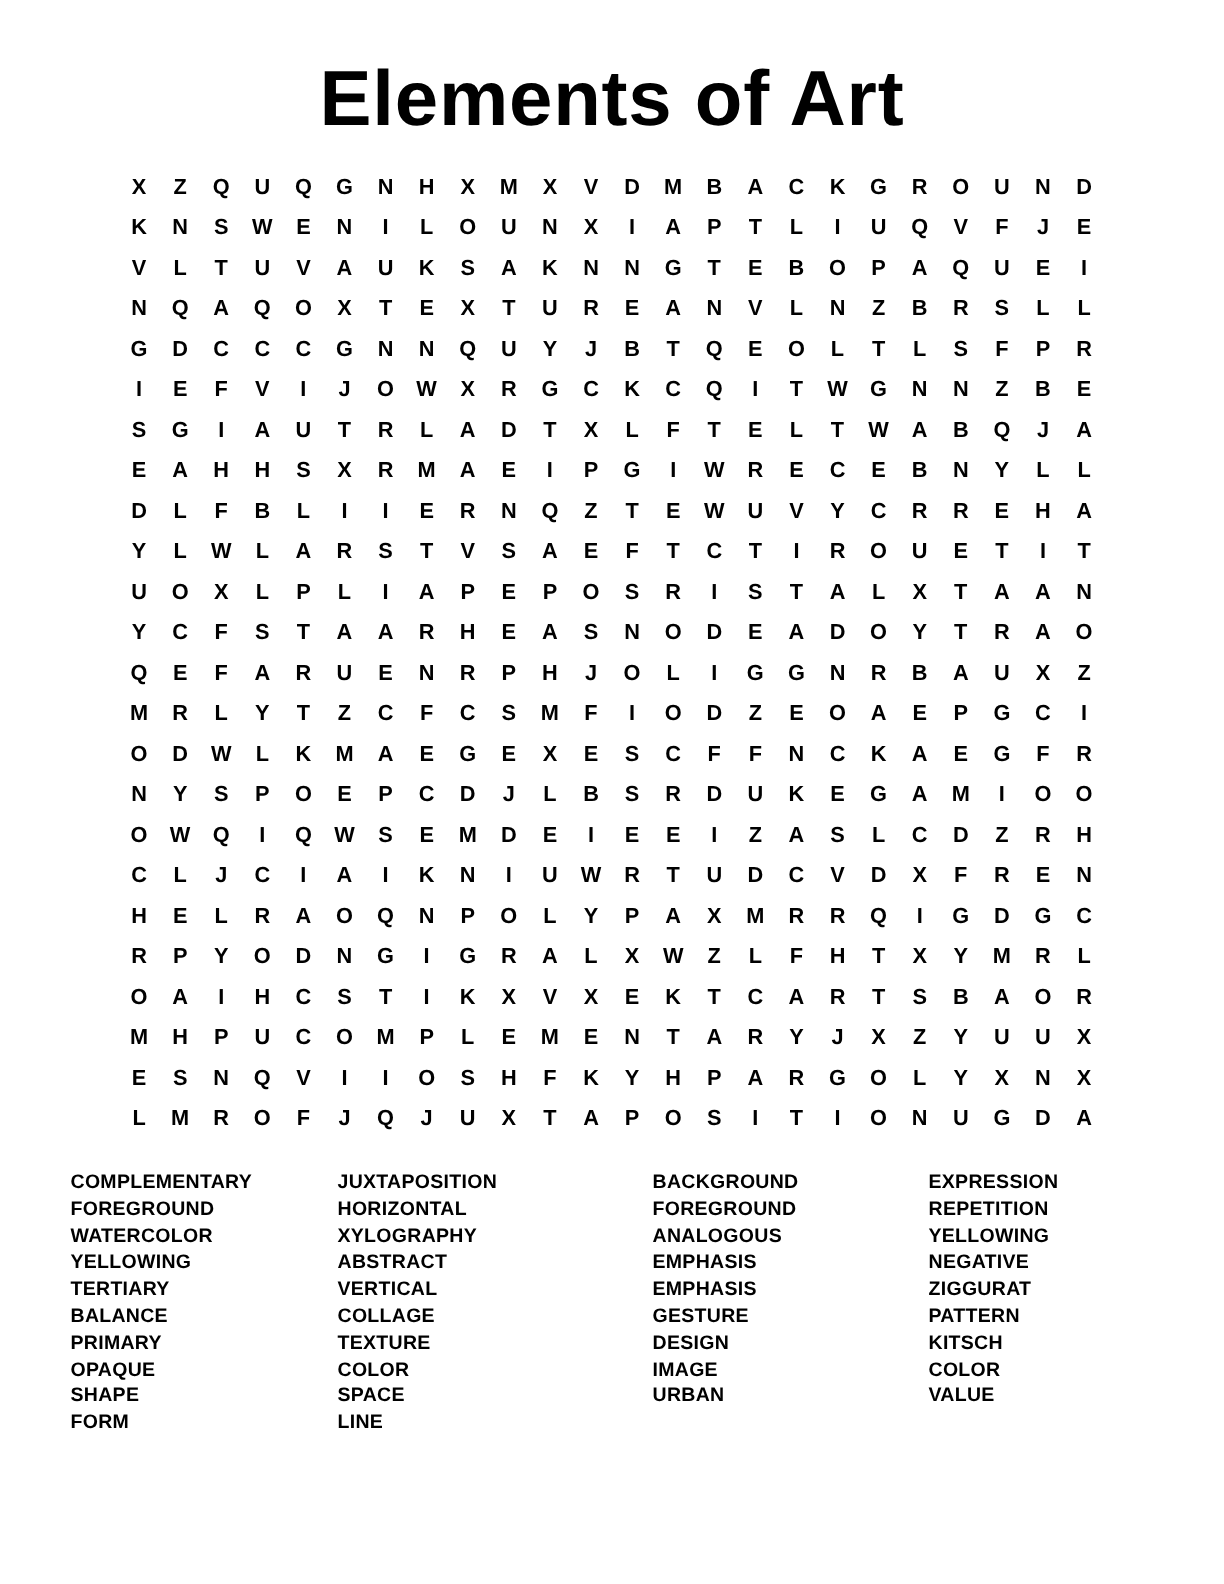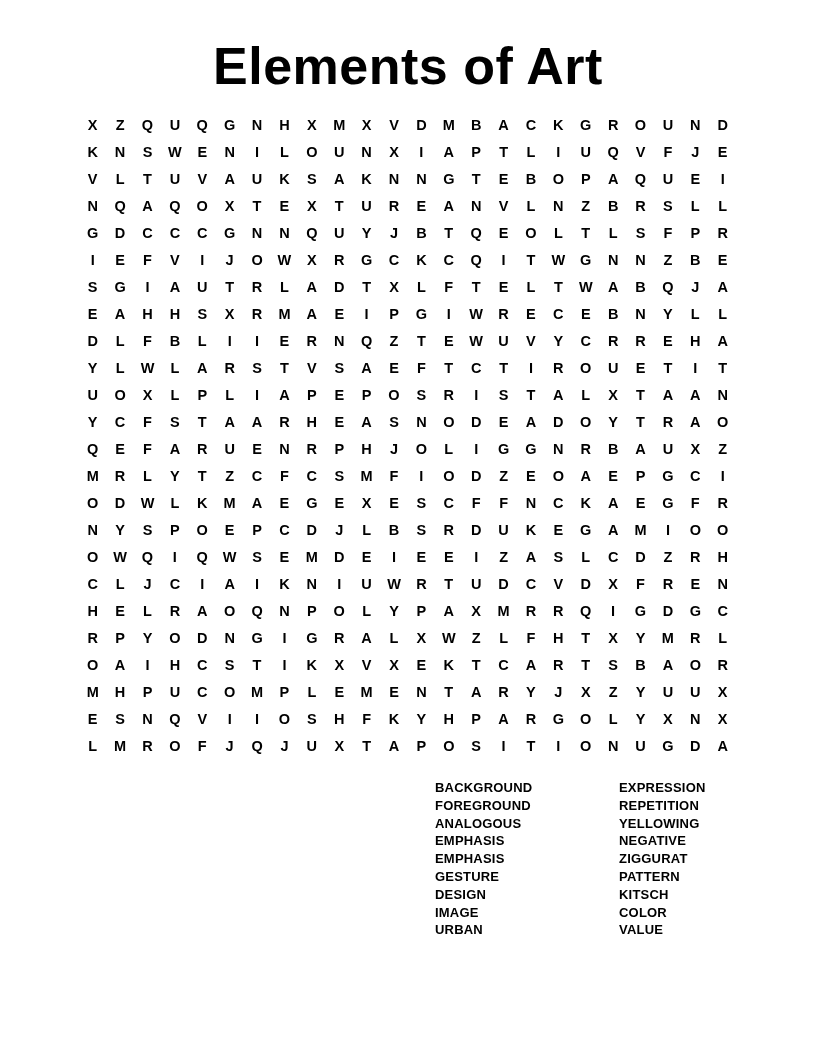--- a/index.html
+++ b/index.html
@@ -645,20 +645,44 @@
       <span class="cell">I</span>
       <span class="cell">O</span>
       <span class="cell">N</span>
       <span class="cell">U</span>
       <span class="cell">G</span>
       <span class="cell">D</span>
       <span class="cell">A</span>
     </div>
 
   <div class="wordlist">
+    <ul class="word-col c0">
+        <li class="word">COMPLEMENTARY</li>
+        <li class="word">FOREGROUND</li>
+        <li class="word">WATERCOLOR</li>
+        <li class="word">YELLOWING</li>
+        <li class="word">TERTIARY</li>
+        <li class="word">BALANCE</li>
+        <li class="word">PRIMARY</li>
+        <li class="word">OPAQUE</li>
+        <li class="word">SHAPE</li>
+        <li class="word">FORM</li>
+      </ul>
+    <ul class="word-col c1">
+        <li class="word">JUXTAPOSITION</li>
+        <li class="word">HORIZONTAL</li>
+        <li class="word">XYLOGRAPHY</li>
+        <li class="word">ABSTRACT</li>
+        <li class="word">VERTICAL</li>
+        <li class="word">COLLAGE</li>
+        <li class="word">TEXTURE</li>
+        <li class="word">COLOR</li>
+        <li class="word">SPACE</li>
+        <li class="word">LINE</li>
+      </ul>
     <ul class="word-col c2">
         <li class="word">BACKGROUND</li>
         <li class="word">FOREGROUND</li>
         <li class="word">ANALOGOUS</li>
         <li class="word">EMPHASIS</li>
         <li class="word">EMPHASIS</li>
         <li class="word">GESTURE</li>
         <li class="word">DESIGN</li>
         <li class="word">IMAGE</li>
         <li class="word">URBAN</li>

